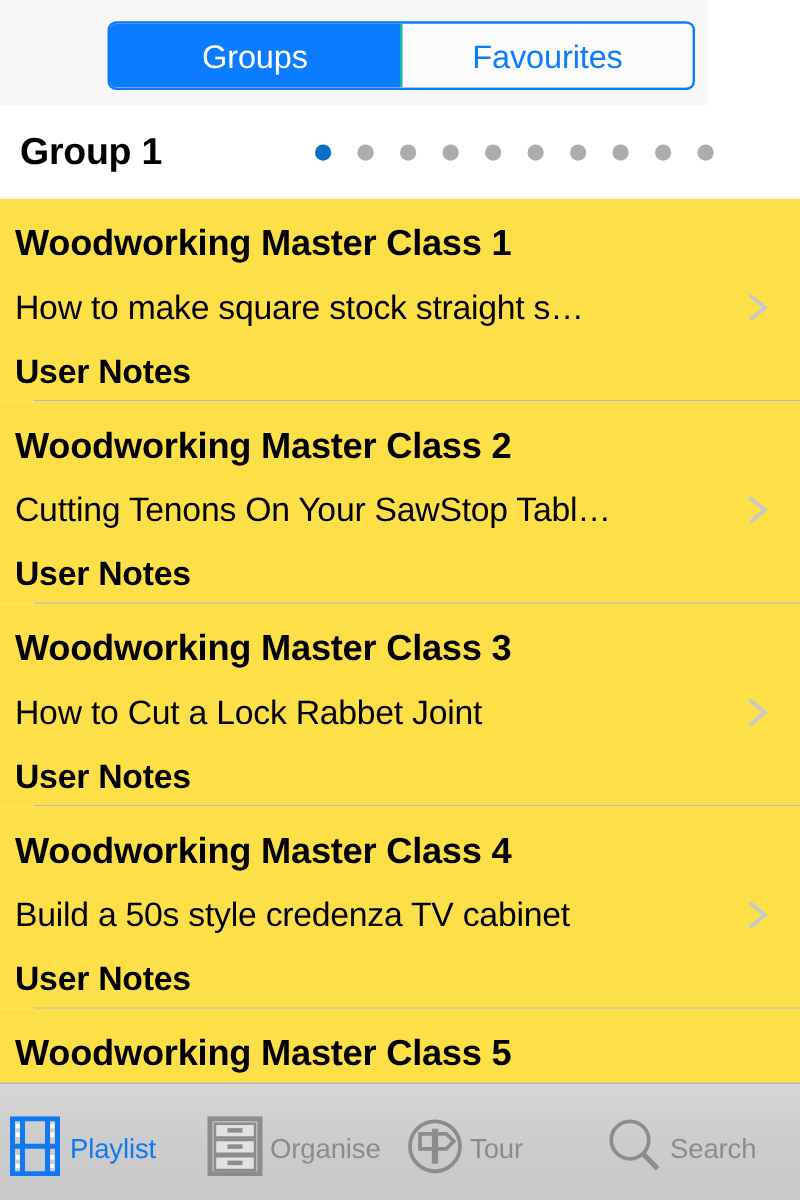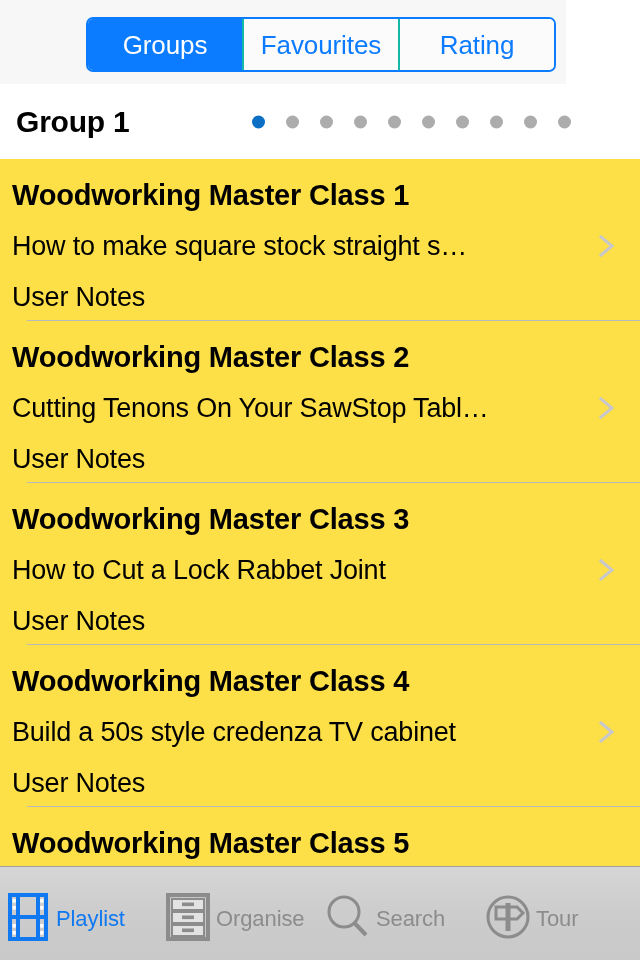--- a/index.html
+++ b/index.html
@@ -152,20 +152,21 @@
   }
 
   .row-notes {
     position: absolute;
     left: 12px;
     top: 123px;
     font-size: 27px;
     color: #000000;
     letter-spacing: -0.2px;
     white-space: nowrap;
+    font-weight: bold;
   }
 
   .chevron {
     position: absolute;
     right: 22px;
     top: 76px;
     width: 22px;
     height: 22px;
     pointer-events: none;
   }
@@ -214,21 +215,20 @@
   }
   .tab.active .tab-label { color: #1079f2; }
 </style>
 </head>
 <body>
 
 <div class="topbar">
   <div class="segmented">
     <div class="seg active">Groups</div>
     <div class="seg">Favourites</div>
-    <div class="seg">Rating</div>
   </div>
 </div>
 
 <div class="group-header">
   <div class="group-title">Group 1</div>
   <div class="page-dots">
     <span class="dot active"></span>
     <span class="dot"></span>
     <span class="dot"></span>
     <span class="dot"></span>
@@ -332,31 +332,31 @@
         <rect x="17" y="22.5" width="12" height="3.6" fill="#8c8c8c"></rect>
         <rect x="17" y="35.5" width="12" height="3.6" fill="#8c8c8c"></rect>
       </svg>
     </span>
     <span class="tab-label">Organise</span>
   </div>
 
   <div class="tab">
     <span class="tab-icon">
       <svg width="48" height="48" viewBox="0 0 48 48">
-        <circle cx="20" cy="19" r="15" fill="none" stroke="#8c8c8c" stroke-width="3"></circle>
-        <line x1="30.5" y1="30" x2="42" y2="42" stroke="#8c8c8c" stroke-width="4" stroke-linecap="butt"></line>
-      </svg>
-    </span>
-    <span class="tab-label">Search</span>
+        <circle cx="24" cy="24" r="20" fill="none" stroke="#8c8c8c" stroke-width="3"></circle>
+        <rect x="21.5" y="10" width="5" height="28" fill="#8c8c8c"></rect>
+        <path d="M12 14 L33 14 L39 20 L33 26 L12 26 Z" fill="none" stroke="#8c8c8c" stroke-width="3" stroke-linejoin="miter"></path>
+      </svg>
+    </span>
+    <span class="tab-label">Tour</span>
   </div>
 
   <div class="tab">
     <span class="tab-icon">
       <svg width="48" height="48" viewBox="0 0 48 48">
-        <circle cx="24" cy="24" r="20" fill="none" stroke="#8c8c8c" stroke-width="3"></circle>
-        <rect x="21.5" y="10" width="5" height="28" fill="#8c8c8c"></rect>
-        <path d="M12 14 L33 14 L39 20 L33 26 L12 26 Z" fill="none" stroke="#8c8c8c" stroke-width="3" stroke-linejoin="miter"></path>
-      </svg>
-    </span>
-    <span class="tab-label">Tour</span>
+        <circle cx="20" cy="19" r="15" fill="none" stroke="#8c8c8c" stroke-width="3"></circle>
+        <line x1="30.5" y1="30" x2="42" y2="42" stroke="#8c8c8c" stroke-width="4" stroke-linecap="butt"></line>
+      </svg>
+    </span>
+    <span class="tab-label">Search</span>
   </div>
 
 </div>
 
 </body></html>

